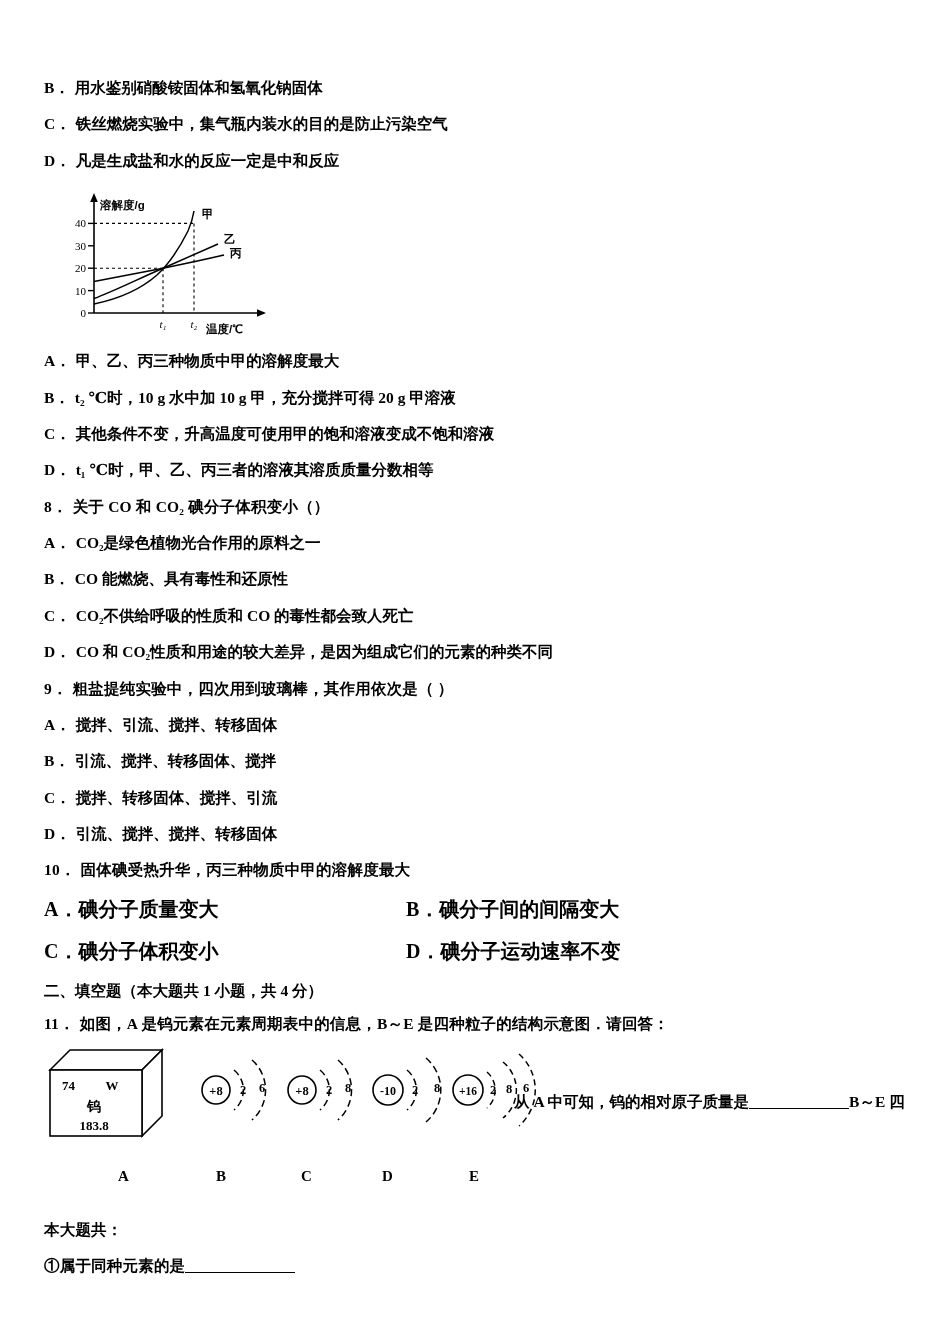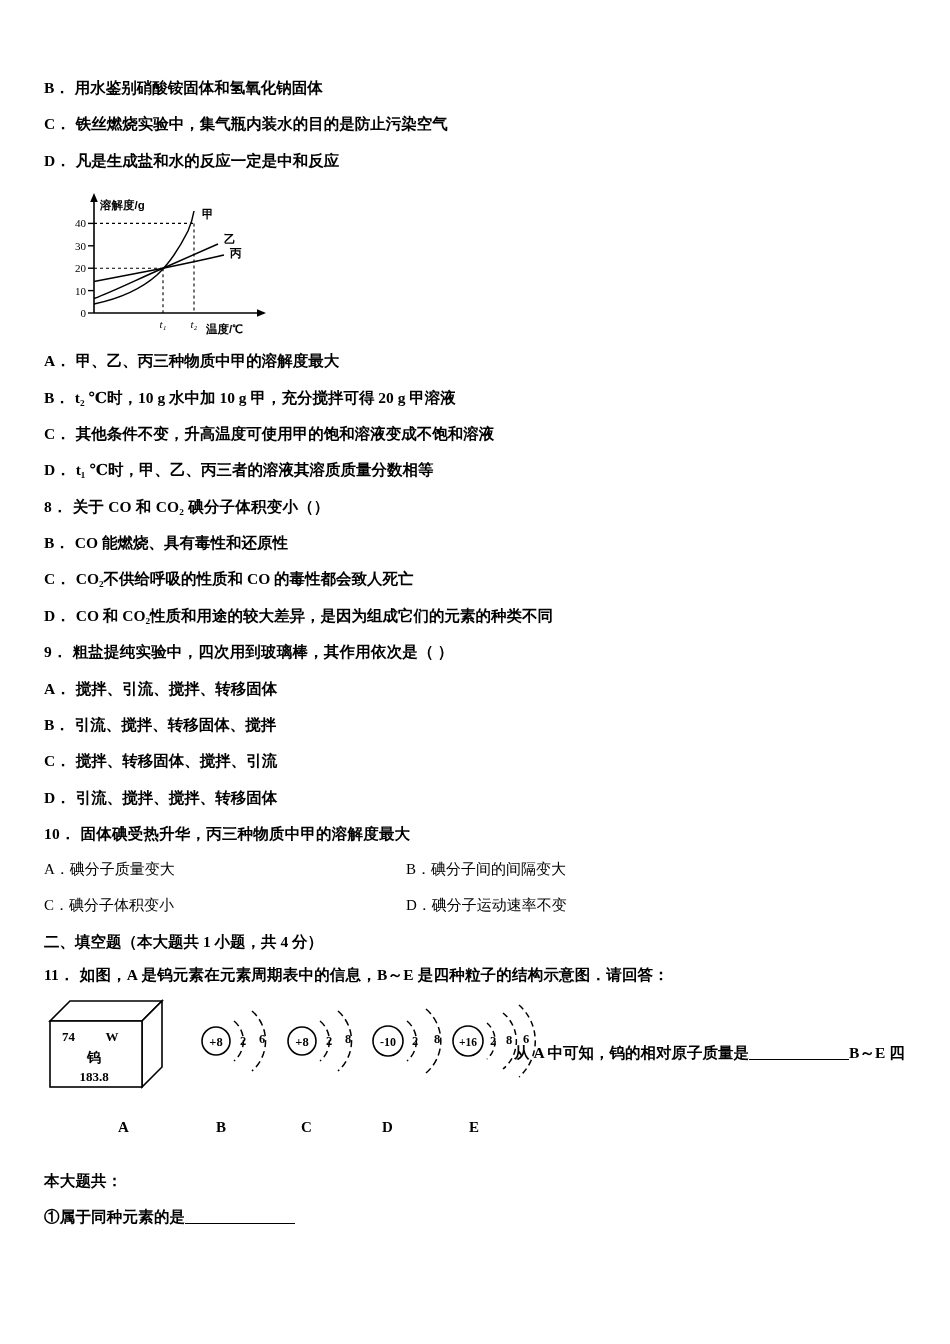--- a/index.html
+++ b/index.html
@@ -49,22 +49,22 @@
   .opt .lbl, .qline .num {
     display: inline-block;
     margin-right: 5px;
   }
 
   .two-col {
     display: flex;
     margin: 0 0 17px 0;
   }
   .two-col .col {
-    font-size: 15px;
-    font-weight: normal;
+    font-size: 20px;
+    font-weight: bold;
     line-height: 1.25;
     white-space: nowrap;
   }
   .two-col .col.first { width: 362px; }
 
   .section-head {
     font-size: 15.5px;
     font-weight: bold;
     margin: 0 0 14px 0;
     line-height: 1.25;
@@ -212,20 +212,23 @@
     <span class="lbl">C．</span><span>其他条件不变，升高温度可使用甲的饱和溶液变成不饱和溶液</span>
   </div>
   <div class="opt">
     <span class="lbl">D．</span><span>t₁ ℃时，甲、乙、丙三者的溶液其溶质质量分数相等</span>
   </div>
 
   <div class="qline">
     <span class="num">8．</span><span>关于 CO 和 CO₂ 碘分子体积变小（）</span>
   </div>
   <div class="opt">
+    <span class="lbl">A．</span><span>CO₂是绿色植物光合作用的原料之一</span>
+  </div>
+  <div class="opt">
     <span class="lbl">B．</span><span>CO 能燃烧、具有毒性和还原性</span>
   </div>
   <div class="opt">
     <span class="lbl">C．</span><span>CO₂不供给呼吸的性质和 CO 的毒性都会致人死亡</span>
   </div>
   <div class="opt">
     <span class="lbl">D．</span><span>CO 和 CO₂性质和用途的较大差异，是因为组成它们的元素的种类不同</span>
   </div>
 
   <div class="qline">

